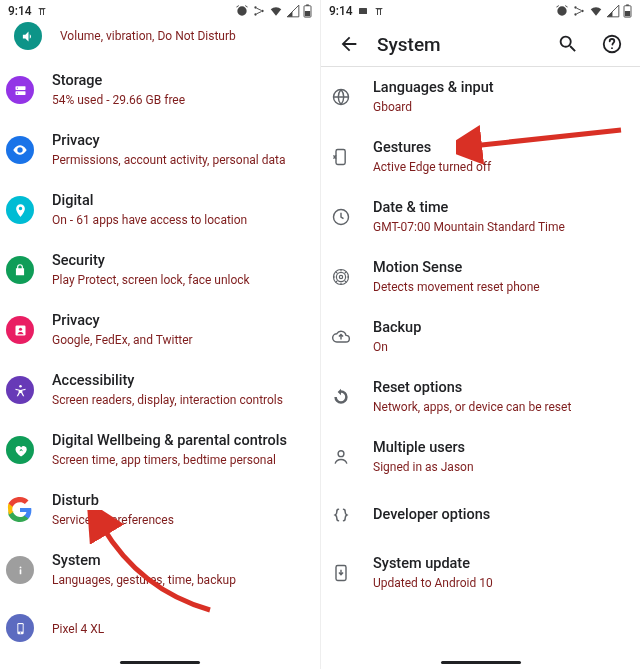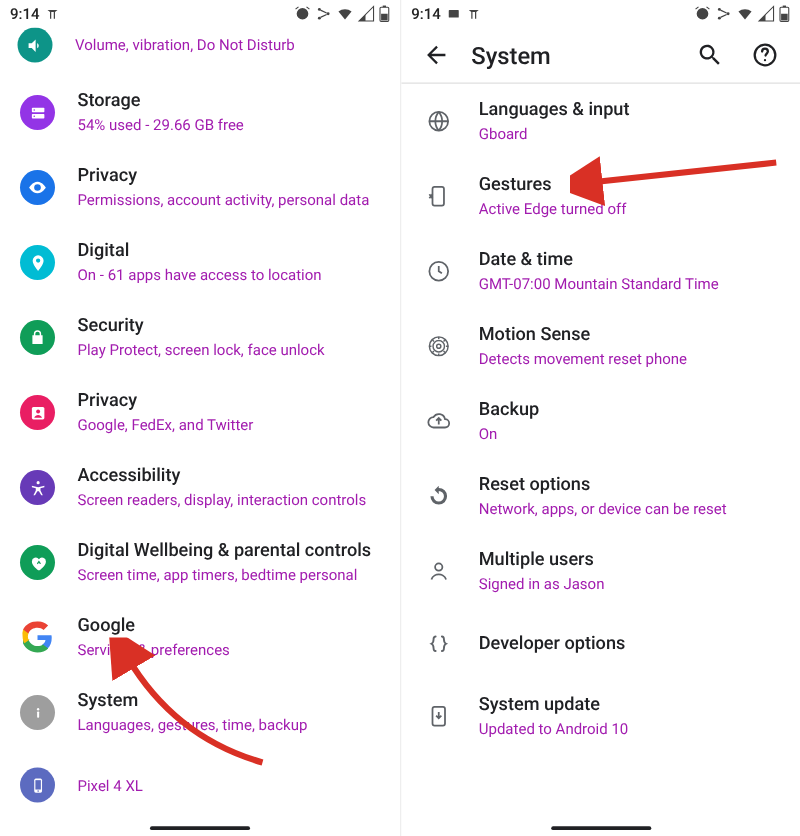--- a/index.html
+++ b/index.html
@@ -15,28 +15,28 @@
 
   .header { height: 44px; display: flex; align-items: center; padding: 0 8px; }
   .back-btn { width: 40px; height: 40px; display: flex; align-items: center; justify-content: center; }
   .header-title { font-size: 19px; font-weight: 500; color: #202124; flex: 1; margin-left: 8px; }
   .header-actions { display: flex; gap: 4px; }
   .icon-btn { width: 40px; height: 40px; display: flex; align-items: center; justify-content: center; }
 
   .divider { height: 1px; background: #e0e0e0; margin: 0; }
 
   .list { padding-top: 0; }
-  .item { display: flex; align-items: center; padding: 12px 14px 12px 16px; min-height: 56px; position: relative; }
+  .item { display: flex; align-items: center; padding: 12px 14px 12px 6px; min-height: 56px; position: relative; }
   .item.compact { min-height: 48px; padding: 10px 14px; }
   .icon-circ { width: 28px; height: 28px; border-radius: 50%; display: flex; align-items: center; justify-content: center; flex-shrink: 0; margin-right: 18px; }
   .icon-circ svg { flex-shrink: 0; }
   .icon-ol { width: 28px; height: 28px; display: flex; align-items: center; justify-content: center; flex-shrink: 0; margin-right: 18px; }
   .texts { flex: 1; min-width: 0; }
   .ttl { font-size: 14.5px; font-weight: 500; color: #202124; line-height: 1.3; }
-  .sub { font-size: 12px; color: #a21caf; line-height: 1.35; margin-top: 1px; }
+  .sub { font-size: 12px; color: #7f1d1d; line-height: 1.35; margin-top: 1px; }
 
   .nav-pill { position: absolute; bottom: 5px; left: 50%; transform: translateX(-50%); width: 80px; height: 3px; background: #202124; border-radius: 2px; }
 
   .arrow { position: absolute; pointer-events: none; }
   .arrow svg { display: block; }
 </style>
 </head>
 <body>
 
 <div class="wrap">
@@ -181,21 +181,21 @@
       <div class="item">
         <div class="icon-circ" style="background:#fff;border:0">
           <svg width="26" height="26" viewBox="0 0 48 48">
               <path fill="#4285F4" d="M45 24.5c0-1.6-.1-2.8-.4-4H24v7.3h11.8c-.5 3-2.2 5.4-4.8 7v5.8h7.7C43.3 36.5 45 31 45 24.5z"></path>
               <path fill="#34A853" d="M24 46c6.5 0 11.9-2.1 15.8-5.8l-7.7-5.8c-2.1 1.4-4.9 2.3-8.1 2.3-6.2 0-11.5-4.2-13.4-9.8H2.7v6.1C6.6 41 14.6 46 24 46z"></path>
               <path fill="#FBBC05" d="M10.6 26.9c-.5-1.4-.8-2.9-.8-4.4s.3-3 .8-4.4V12H2.7A22 22 0 002 22.5c0 3.6.9 7 2.7 10l7.9-5.6z"></path>
               <path fill="#EA4335" d="M24 9.5c3.5 0 6.6 1.2 9 3.5l6.7-6.7C35.8 2.5 30.5 0 24 0 14.6 0 6.6 5 2.7 12l7.9 6.1C12.5 12.5 17.8 9.5 24 9.5z"></path>
             </svg>
         </div>
         <div class="texts">
-          <div class="ttl">Google</div>
+          <div class="ttl">Disturb</div>
           <div class="sub">Services &amp; preferences</div>
         </div>
       </div>
 
       <div class="item">
         <div class="icon-circ" style="background:#9e9e9e">
           <svg width="15" height="15" viewBox="0 0 24 24" fill="#fff">
               <circle cx="12" cy="7" r="1.5"></circle>
               <rect x="10.7" y="10" width="2.6" height="8" rx="1"></rect>
             </svg>

